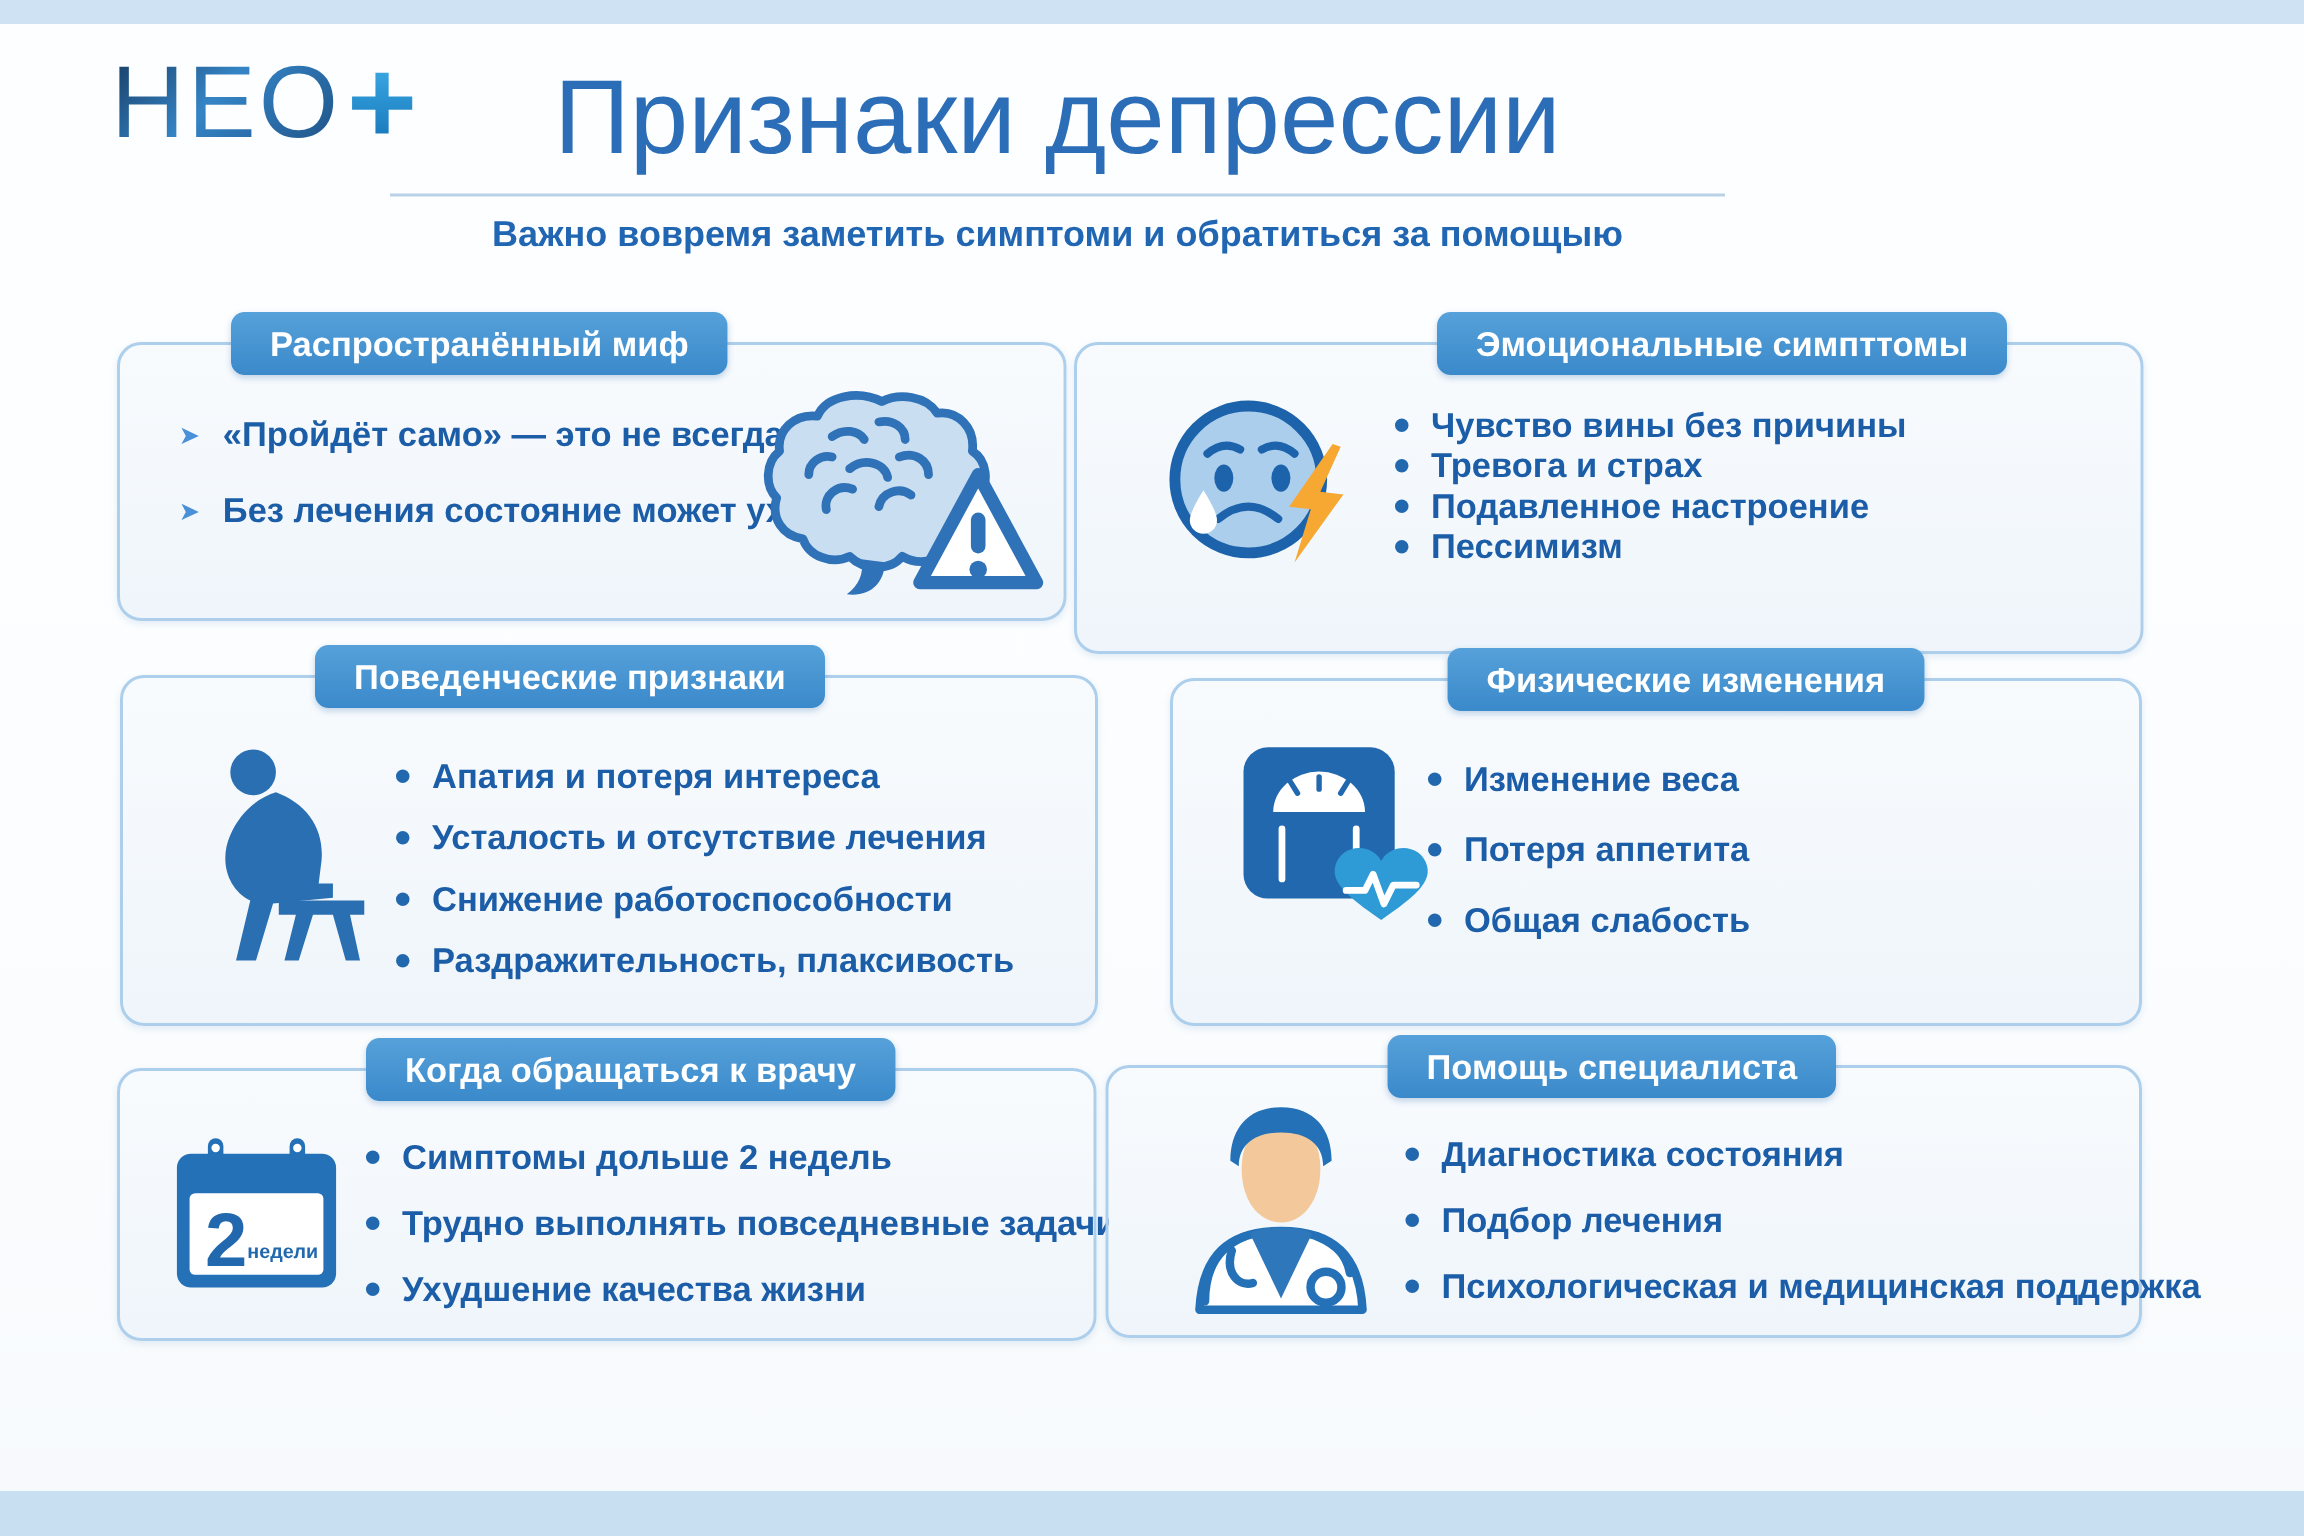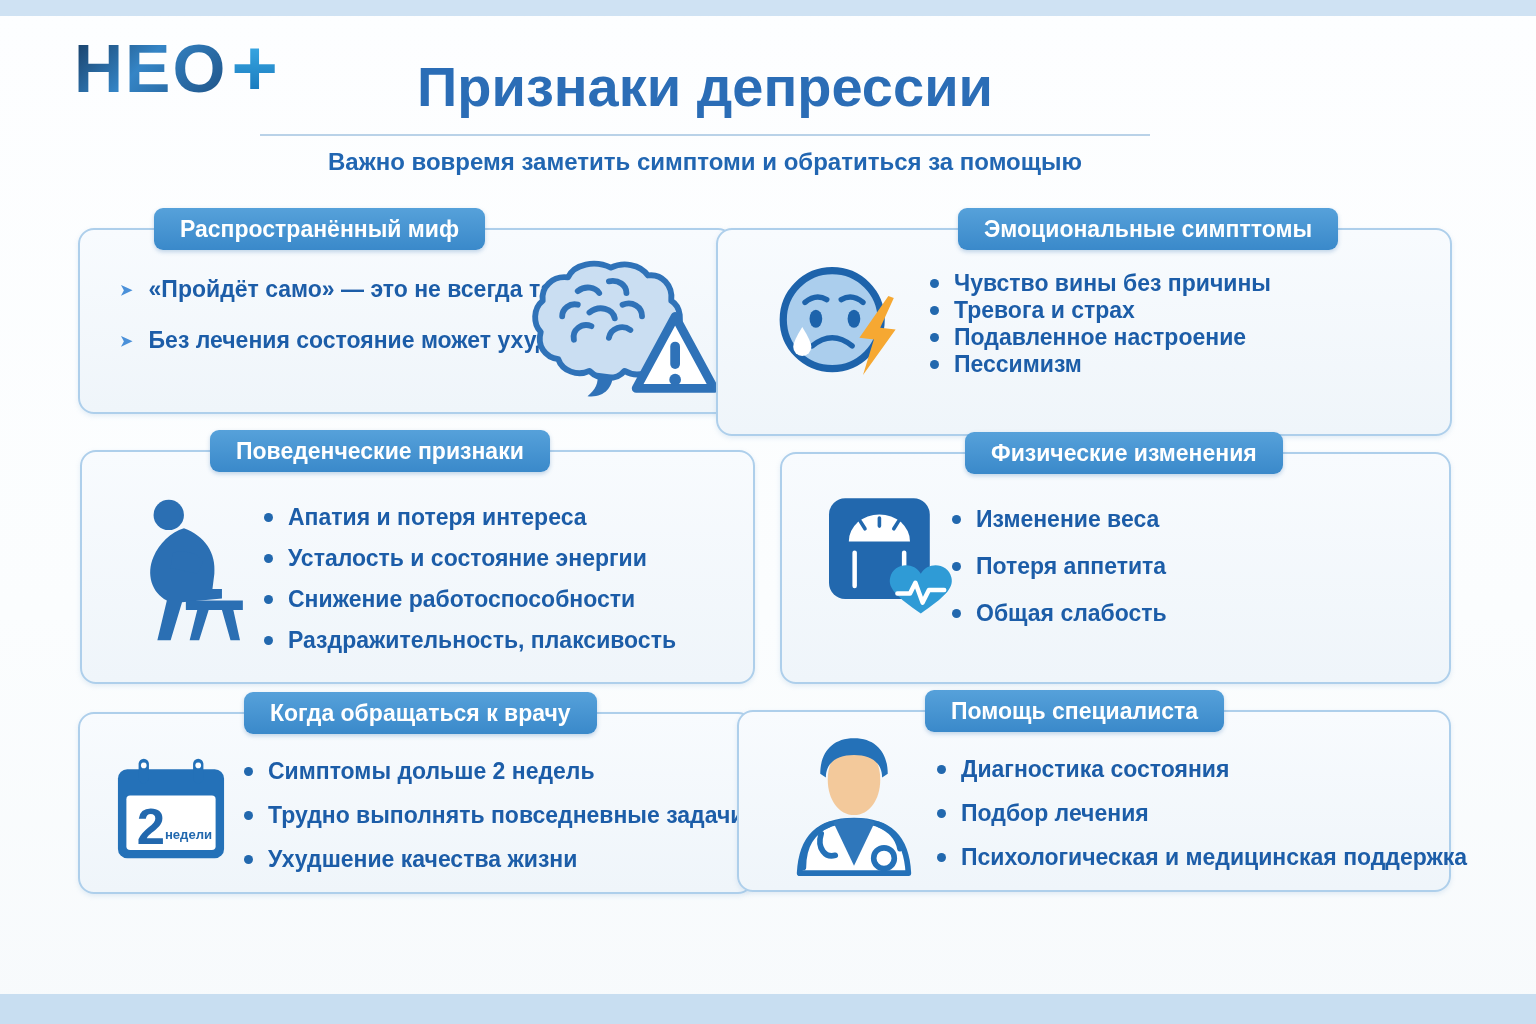--- a/index.html
+++ b/index.html
@@ -9,41 +9,40 @@
     font-family:"Liberation Sans",sans-serif;
     -webkit-font-smoothing:antialiased;
   }
   .strip{position:absolute;left:0;width:1536px;}
   .strip.top{top:0;height:16px;background:#cfe2f3;}
   .strip.bottom{bottom:0;height:30px;background:#c8def1;}
 
   
   .logo{position:absolute;left:74px;top:34px;display:flex;align-items:center;}
   .logo-text{
-    font-size:68px;font-weight:bold;letter-spacing:2px;line-height:1;
+    font-size:68px;font-weight:normal;letter-spacing:2px;line-height:1;
     background:linear-gradient(135deg,#16395f 0%,#2f7fc1 45%,#123털 60%,#1d4f82 100%);
     background:linear-gradient(135deg,#16395f 0%,#3585c6 45%,#1d4f82 100%);
     -webkit-background-clip:text;background-clip:text;color:transparent;
   }
   .logo-plus{
     font-size:80px;font-weight:bold;line-height:.8;margin-left:4px;
     background:linear-gradient(180deg,#3fb0ea 0%,#1472b6 100%);
     -webkit-background-clip:text;background-clip:text;color:transparent;
   }
   .head-block{position:absolute;left:250px;top:40px;width:910px;text-align:center;}
-  .title{font-size:56px;font-weight:bold;color:#2b6db6;line-height:1.1;margin:16px;}
+  .title{font-size:70px;font-weight:normal;color:#2b6db6;line-height:1.1;margin:0;}
   .head-divider{height:2px;background:#b9d2e8;margin:12px 10px 12px 10px;border:none;}
   .subtitle{font-size:24px;font-weight:bold;color:#2166b2;margin:0;}
 
   
   .card{
     position:absolute;border:2px solid #aecfeb;border-radius:16px;
     background:linear-gradient(180deg,#f8fbfe 0%,#eff5fa 100%);
     box-shadow:0 2px 5px rgba(110,160,205,.18);
-    padding-left:23px;
   }
   .badge{
     position:absolute;top:-22px;height:32px;padding:5px 26px;
     background:linear-gradient(180deg,#56a1da 0%,#3a89ca 100%);
     border-radius:9px;color:#fff;font-size:23px;font-weight:bold;
     display:flex;align-items:center;white-space:nowrap;
     box-shadow:0 2px 4px rgba(60,120,180,.30);
   }
   ul.items{position:absolute;list-style:none;margin:0;padding:0;display:flex;flex-direction:column;}
   ul.items li{display:flex;align-items:center;}
@@ -141,21 +140,21 @@
 
   <section class="card" style="left:80px;top:450px;width:648px;height:230px;">
     <div class="badge" style="left:128px;">Поведенческие признаки</div>
     <ul class="items" style="left:182px;top:52px;gap:14px;">
       <li>
           <span class="dot"></span>
           <span class="txt">Апатия и потеря интереса</span>
         </li>
       <li>
           <span class="dot"></span>
-          <span class="txt">Усталость и состояние энергии</span>
+          <span class="txt">Усталость и отсутствие лечения</span>
         </li>
       <li>
           <span class="dot"></span>
           <span class="txt">Снижение работоспособности</span>
         </li>
       <li>
           <span class="dot"></span>
           <span class="txt">Раздражительность, плаксивость</span>
         </li>
     </ul>

